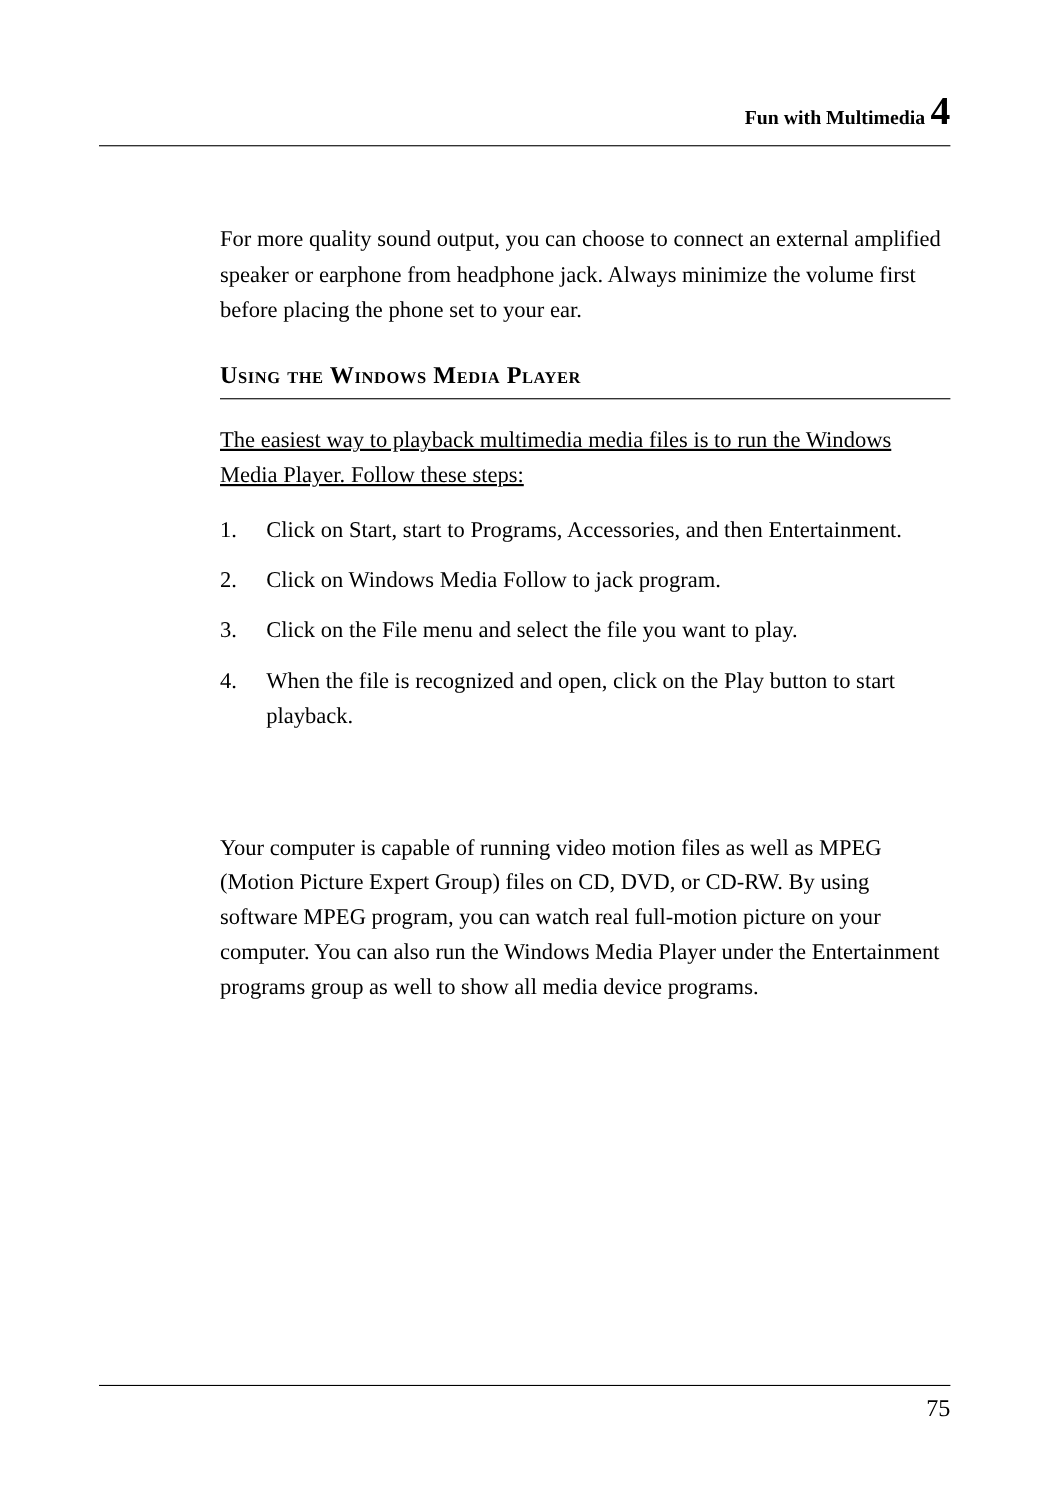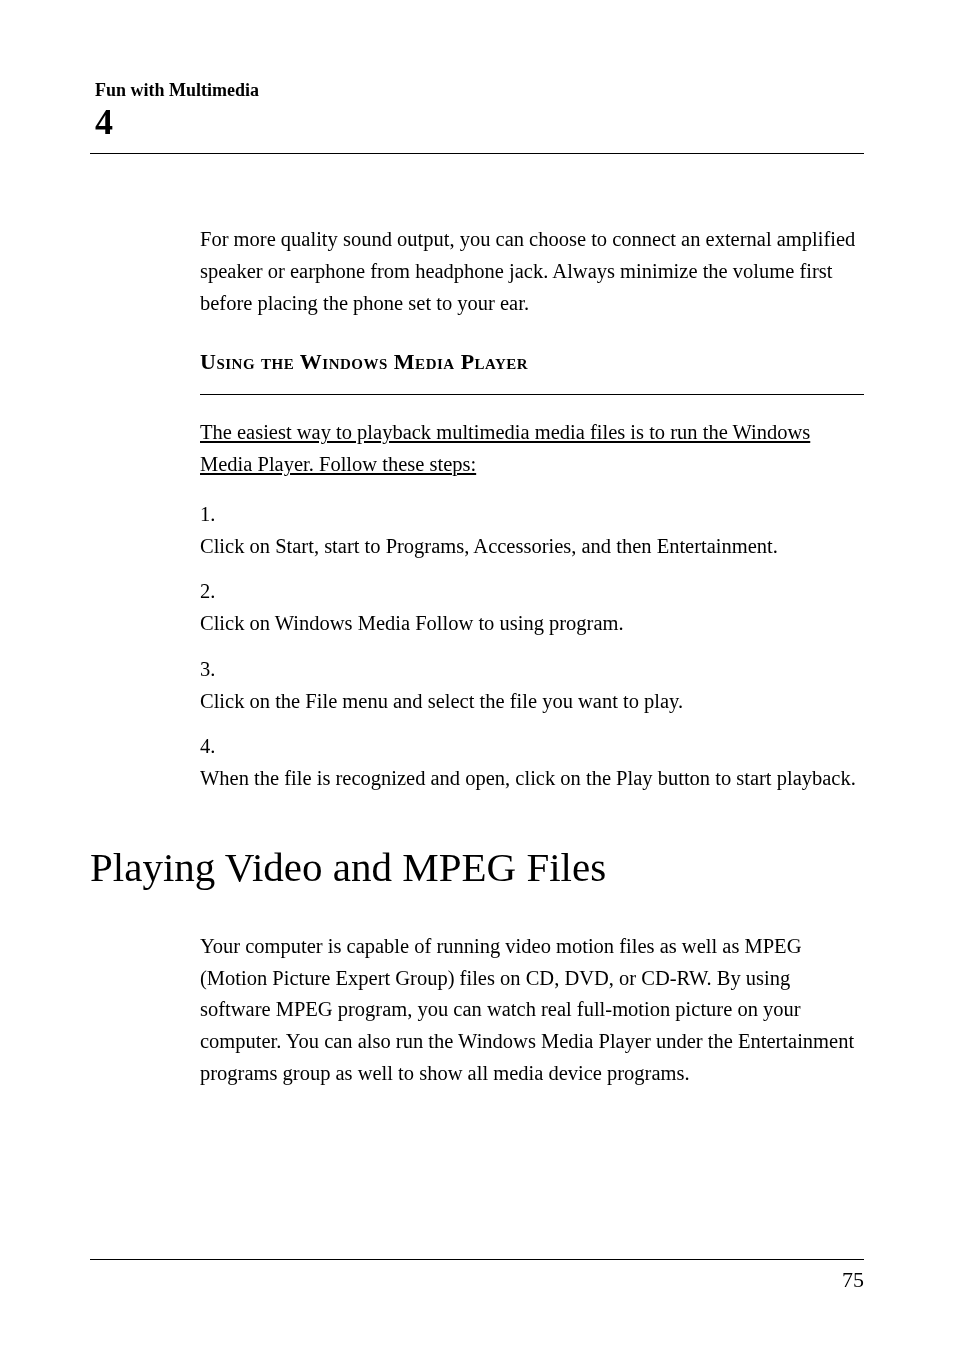--- a/index.html
+++ b/index.html
@@ -1,19 +1,18 @@
 <!DOCTYPE html>
 <html><head>
   <meta charset="utf-8">
   <style>
     * {
       margin: 0;
       padding: 0;
       box-sizing: border-box;
-      flex-direction: column;
     }
 
     body {
       font-family: Garamond, 'Times New Roman', serif;
       background: #ffffff;
       color: #000000;
       width: 954px;
       height: 1355px;
       position: relative;
       padding: 80px 90px 60px 90px;
@@ -50,21 +49,21 @@
     .body-paragraph {
       font-size: 20.5px;
       line-height: 1.55;
       margin-bottom: 30px;
     }
 
     .section-heading {
       font-size: 22px;
       font-weight: bold;
       font-variant: small-caps;
-      margin-bottom: 19px;
+      margin-bottom: 8px;
       letter-spacing: 0.5px;
     }
 
     .section-rule {
       border: none;
       border-top: 1.5px solid #000;
       margin-bottom: 22px;
     }
 
     .intro-paragraph {
@@ -154,34 +153,33 @@
 
   <p class="intro-paragraph">The easiest way to playback multimedia media files is to run the Windows Media Player. Follow these steps:</p>
 
   <ol class="steps">
     <li>
       <span class="num">1.</span>
       <span class="step-text"><span>Click on </span><b>Start</b><span>, start to </span><b>Programs</b><span>, </span><b>Accessories</b><span>, and then </span><b>Entertainment</b><span>.</span></span>
     </li>
     <li>
       <span class="num">2.</span>
-      <span class="step-text"><span>Click on </span><b>Windows Media Follow</b><span> to using program.</span></span>
+      <span class="step-text"><span>Click on </span><b>Windows Media Follow</b><span> to jack program.</span></span>
     </li>
     <li>
       <span class="num">3.</span>
       <span class="step-text">Click on the File menu and select the file you want to play.</span>
     </li>
     <li>
       <span class="num">4.</span>
       <span class="step-text"><span>When the file is recognized and open, click on the </span><b>Play</b><span> button to start playback.</span></span>
     </li>
   </ol>
 
   <div class="section-title-row">
-    <span class="section-title">Playing Video and MPEG Files</span>
   </div>
 
   <p class="body-paragraph">Your computer is capable of running video motion files as well as MPEG (Motion Picture Expert Group) files on CD, DVD, or CD-RW. By using software MPEG program, you can watch real full-motion picture on your computer. You can also run the Windows Media Player under the Entertainment programs group as well to show all media device programs.</p>
 
 </div>
 
 <hr class="footer-rule">
 <div class="page-number">75</div>
 
 </body></html>

